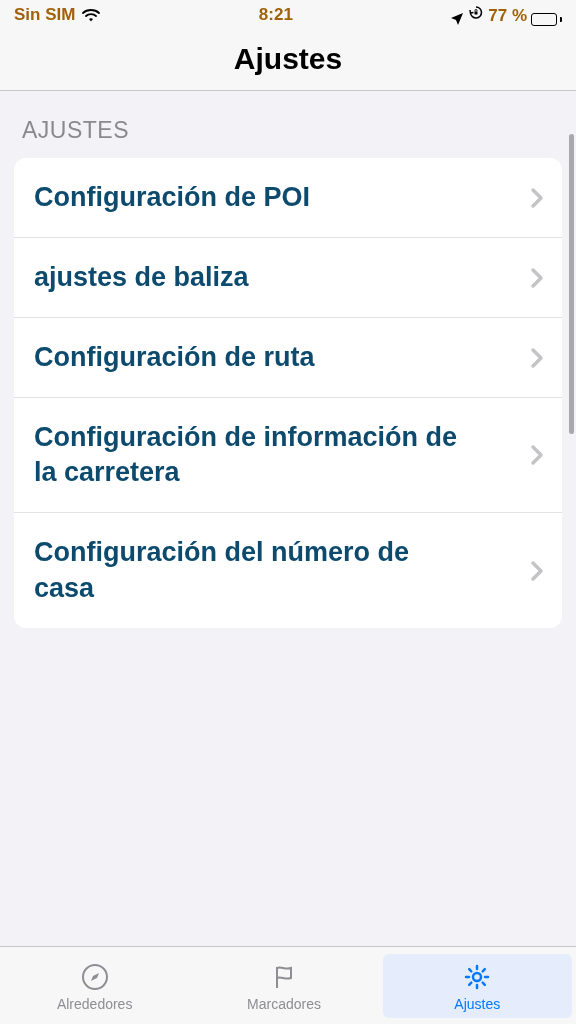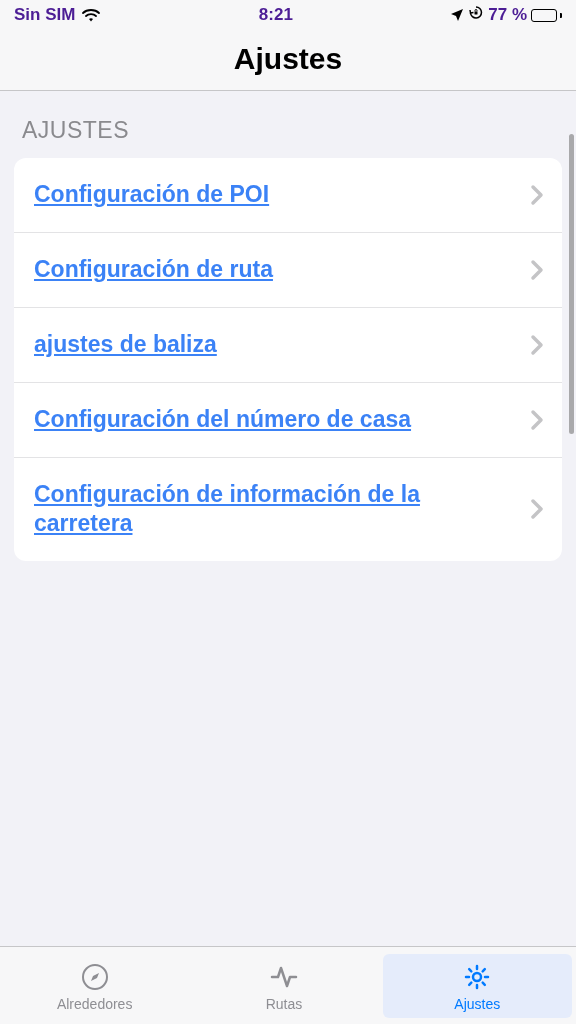--- a/index.html
+++ b/index.html
@@ -20,30 +20,30 @@
     
     .status-bar {
       height: 30px;
       display: flex;
       align-items: center;
       justify-content: space-between;
       padding: 0 14px;
       background: #f7f7f8;
       font-size: 17px;
       font-weight: 600;
-      color: #4c1d95;
+      color: #a16207;
     }
     .status-left {
       display: flex;
       align-items: center;
       gap: 6px;
     }
     .status-right {
       display: flex;
-      align-items: center;
+      align-items: flex-end;
       gap: 4px;
     }
     .wifi-icon svg, .location-icon svg {
       display: block;
     }
     .battery {
       display: flex;
       align-items: center;
       gap: 3px;
     }
@@ -102,26 +102,25 @@
       align-items: center;
       justify-content: space-between;
       padding: 22px 18px 22px 20px;
       border-bottom: 1px solid #e3e3e5;
       cursor: pointer;
     }
     .list-item:last-child {
       border-bottom: none;
     }
     .list-item-label {
-      font-size: 23px;
+      font-size: 27px;
       font-weight: 600;
-      color: #3b82f6;
+      color: #0c4a6e;
       line-height: 1.3;
       max-width: 440px;
-      text-decoration: underline;
     }
     .chevron {
       color: #c4c4c6;
       flex-shrink: 0;
     }
     .chevron svg {
       display: block;
     }
     
     .scroll-indicator {
@@ -221,49 +220,49 @@
     <div class="list-item">
       <span class="list-item-label">Configuración de POI</span>
       <span class="chevron">
         <svg width="14" height="22" viewBox="0 0 14 22">
             <path d="M3 3 L11 11 L3 19" stroke="#c4c4c6" stroke-width="3.5" fill="none" stroke-linecap="round" stroke-linejoin="round"></path>
           </svg>
       </span>
     </div>
 
     <div class="list-item">
+      <span class="list-item-label">ajustes de baliza</span>
+      <span class="chevron">
+        <svg width="14" height="22" viewBox="0 0 14 22">
+            <path d="M3 3 L11 11 L3 19" stroke="#c4c4c6" stroke-width="3.5" fill="none" stroke-linecap="round" stroke-linejoin="round"></path>
+          </svg>
+      </span>
+    </div>
+
+    <div class="list-item">
       <span class="list-item-label">Configuración de ruta</span>
       <span class="chevron">
         <svg width="14" height="22" viewBox="0 0 14 22">
             <path d="M3 3 L11 11 L3 19" stroke="#c4c4c6" stroke-width="3.5" fill="none" stroke-linecap="round" stroke-linejoin="round"></path>
           </svg>
       </span>
     </div>
 
-    <div class="list-item">
-      <span class="list-item-label">ajustes de baliza</span>
-      <span class="chevron">
-        <svg width="14" height="22" viewBox="0 0 14 22">
-            <path d="M3 3 L11 11 L3 19" stroke="#c4c4c6" stroke-width="3.5" fill="none" stroke-linecap="round" stroke-linejoin="round"></path>
-          </svg>
-      </span>
-    </div>
-
+
+    <div class="list-item">
+      <span class="list-item-label">Configuración de información de la carretera</span>
+      <span class="chevron">
+        <svg width="14" height="22" viewBox="0 0 14 22">
+            <path d="M3 3 L11 11 L3 19" stroke="#c4c4c6" stroke-width="3.5" fill="none" stroke-linecap="round" stroke-linejoin="round"></path>
+          </svg>
+      </span>
+    </div>
 
     <div class="list-item">
       <span class="list-item-label">Configuración del número de casa</span>
-      <span class="chevron">
-        <svg width="14" height="22" viewBox="0 0 14 22">
-            <path d="M3 3 L11 11 L3 19" stroke="#c4c4c6" stroke-width="3.5" fill="none" stroke-linecap="round" stroke-linejoin="round"></path>
-          </svg>
-      </span>
-    </div>
-
-    <div class="list-item">
-      <span class="list-item-label">Configuración de información de la carretera</span>
       <span class="chevron">
         <svg width="14" height="22" viewBox="0 0 14 22">
             <path d="M3 3 L11 11 L3 19" stroke="#c4c4c6" stroke-width="3.5" fill="none" stroke-linecap="round" stroke-linejoin="round"></path>
           </svg>
       </span>
     </div>
 
 
   </div>
 </div>
@@ -275,25 +274,26 @@
     <span class="tab-icon">
       <svg width="32" height="32" viewBox="0 0 32 32" fill="none" stroke="#8e8e93" stroke-width="2">
         <circle cx="16" cy="16" r="12"></circle>
         <path d="M20 12 L14 15 L12 20 L18 17 Z" fill="#8e8e93" stroke="none"></path>
       </svg>
     </span>
     <span class="tab-label">Alrededores</span>
   </div>
   <div class="tab-item">
     <span class="tab-icon">
-      <svg width="32" height="32" viewBox="0 0 32 32" fill="none" stroke="#8e8e93" stroke-width="2.5" stroke-linecap="round" stroke-linejoin="round">
-        <path d="M4 16 L10 16 L13 7 L19 25 L22 16 L28 16"></path>
-      </svg>
-    </span>
-    <span class="tab-label">Rutas</span>
+      <svg width="32" height="32" viewBox="0 0 32 32" fill="none" stroke="#8e8e93" stroke-width="2">
+        <path d="M9 6 V27"></path>
+        <path d="M9 7 C13 5 17 9 23 7 V17 C17 19 13 15 9 17 Z"></path>
+      </svg>
+    </span>
+    <span class="tab-label">Marcadores</span>
   </div>
   <div class="tab-item active">
     <span class="tab-icon">
       <svg width="32" height="32" viewBox="0 0 32 32" fill="none" stroke="#007aff" stroke-width="2.5">
         <circle cx="16" cy="16" r="4"></circle>
         <path d="M16 5 V8 M16 24 V27 M27 16 H24 M8 16 H5 M23.8 8.2 L21.7 10.3 M10.3 21.7 L8.2 23.8 M23.8 23.8 L21.7 21.7 M10.3 10.3 L8.2 8.2" stroke-linecap="round"></path>
       </svg>
     </span>
     <span class="tab-label">Ajustes</span>
   </div>

